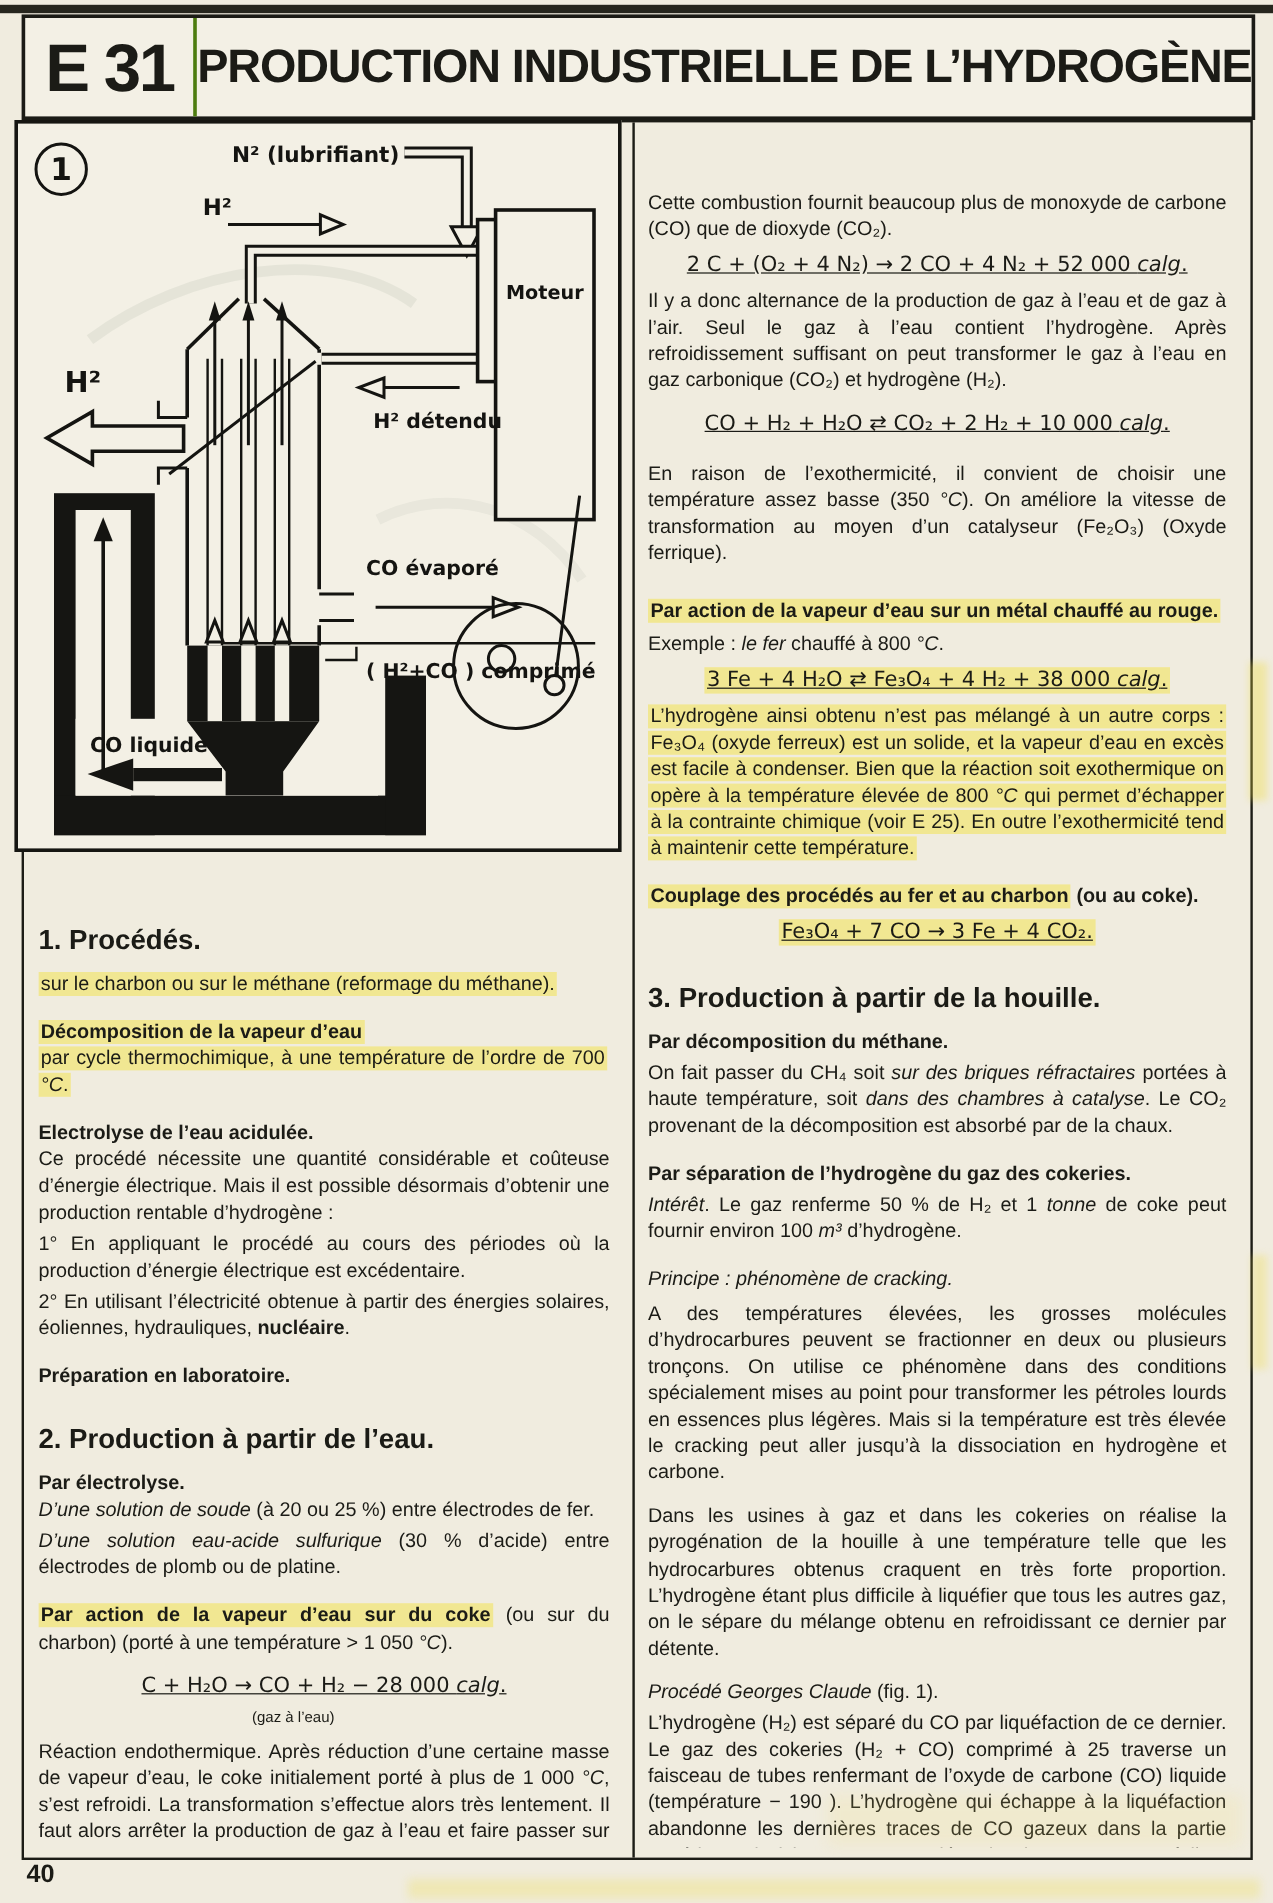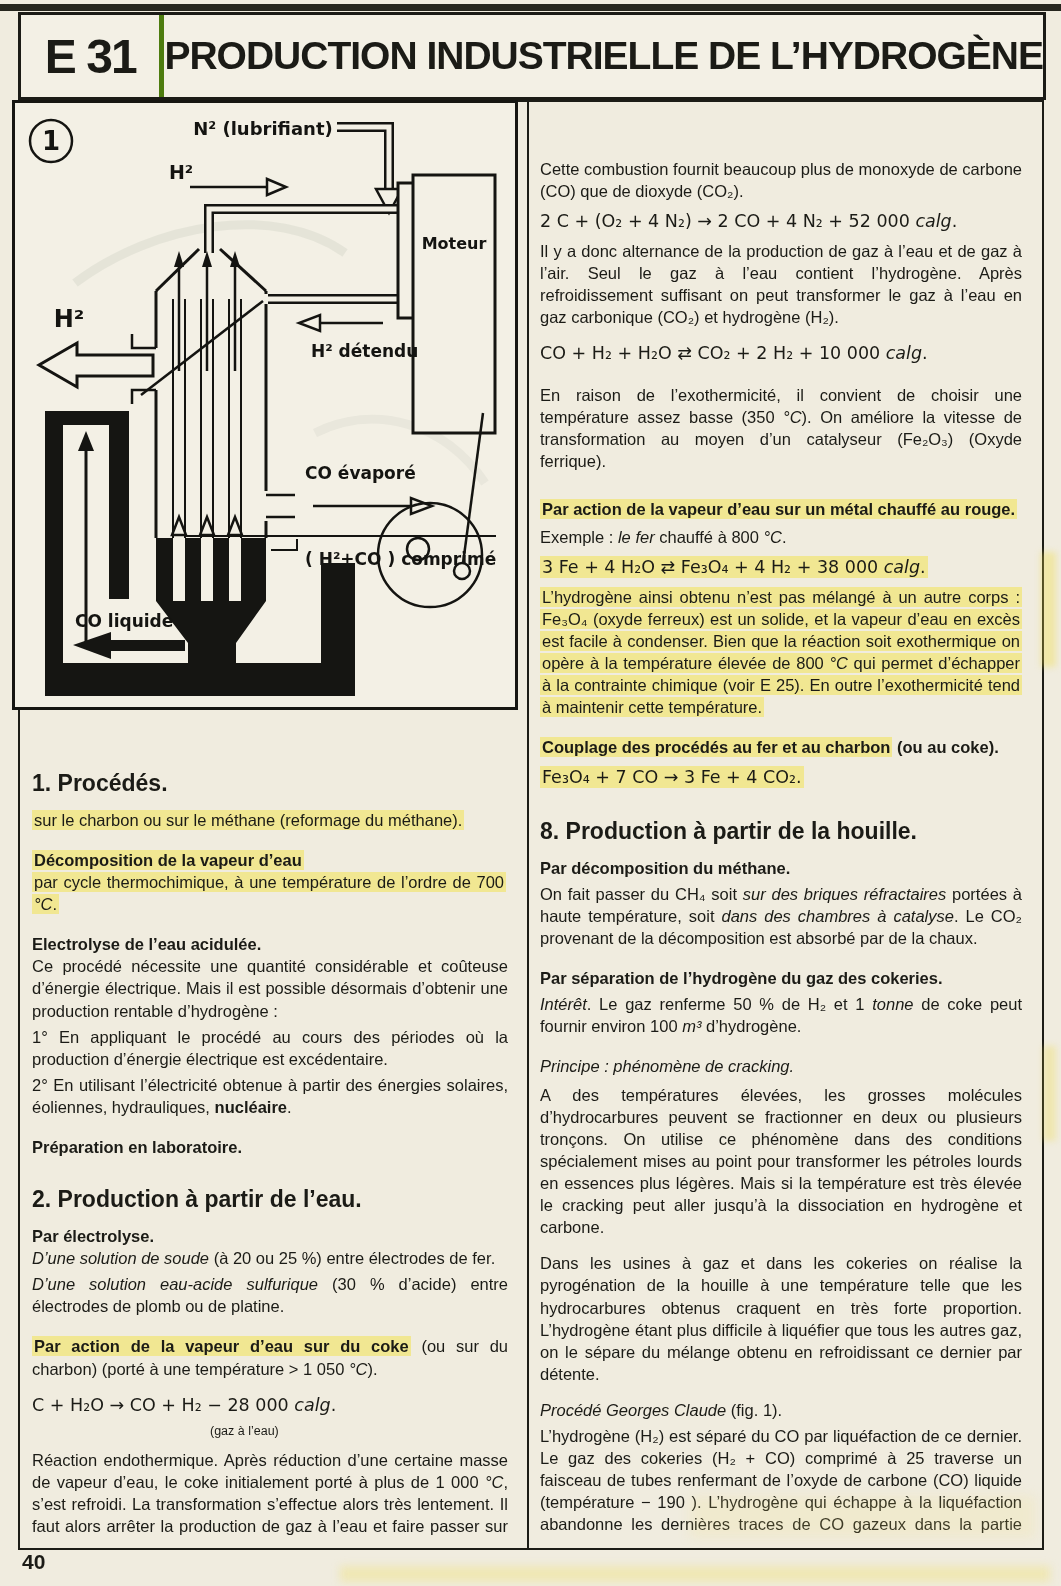--- a/index.html
+++ b/index.html
@@ -10,22 +10,22 @@
     color:#1b1b16;
   }
   .top-band{position:absolute;left:0;top:4px;width:1061px;height:7px;background:#26261e;}
   
   .header{
     position:absolute;left:18px;top:12px;width:1022px;height:82px;
     border:3px solid #1b1b16;background:#f3f0e5;display:flex;align-items:stretch;
   }
   .header .code{
     width:144px;display:flex;align-items:center;justify-content:center;
-    font-size:48px;font-weight:bold;letter-spacing:-2px;
-    border-right:5px solid #4d7c0f;
+    font-size:56px;font-weight:bold;letter-spacing:-2px;
+    border-right:3px solid #4d7c0f;
   }
   .header .title{
     flex:1;display:flex;align-items:center;justify-content:center;
     font-size:39px;font-weight:bold;letter-spacing:-1px;white-space:nowrap;text-align:center;
   }
   
   .frame{
     position:absolute;left:18px;top:100px;width:1022px;height:1446px;
     border:2px solid #1c1c16;
   }
@@ -40,22 +40,22 @@
   .col{position:absolute;font-size:16.5px;line-height:1.34;text-align:justify;overflow:hidden;}
   .col-left{left:32px;top:768px;width:476px;height:772px;}
   .col-right{left:540px;top:158px;width:482px;height:1382px;}
   .sec{font-size:23px;font-weight:bold;text-align:left;margin:0 0 10px 0;}
   .h{font-weight:bold;text-align:left;margin:0;}
   .p{margin:0 0 14px 0;}
   .tight{margin-bottom:4px;}
   .gap-lg{margin-top:26px;}
   .gap-md{margin-top:18px;}
   .eq{
-    font-family:"DejaVu Sans",sans-serif;font-size:17.5px;text-align:left;
-    margin:8px 0 6px 0;white-space:nowrap;
+    font-family:"DejaVu Sans",sans-serif;font-size:17.5px;text-align:center;
+    margin:8px 0 6px 0;white-space:nowrap;text-decoration:underline;
   }
   .eqrow{position:relative;height:18px;margin-bottom:8px;font-size:12.5px;}
   .eqrow span{position:absolute;top:0;}
   .ann-air{left:128px;}
   .ann-gaz{left:248px;}
   .cap-gaz{left:178px;}
   .hl{
     background:rgba(243,228,82,0.55);
     box-decoration-break:clone;-webkit-box-decoration-break:clone;
     padding:1px 2px;
@@ -214,21 +214,21 @@
   <div class="eq">2 C + (O₂ + 4 N₂) → 2 CO + 4 N₂ + 52 000 <i>calg</i>.</div>
   <div class="p">Il y a donc alternance de la production de gaz à l’eau et de gaz à l’air. Seul le gaz à l’eau contient l’hydrogène. Après refroidissement suffisant on peut transformer le gaz à l’eau en gaz carbonique (CO₂) et hydrogène (H₂).</div>
   <div class="eq">CO + H₂ + H₂O ⇄ CO₂ + 2 H₂ + 10 000 <i>calg</i>.</div>
   <div class="p gap-md">En raison de l’exothermicité, il convient de choisir une température assez basse (350 <i>°C</i>). On améliore la vitesse de transformation au moyen d’un catalyseur (Fe₂O₃) (Oxyde ferrique).</div>
   <div class="h gap-lg"><span class="hl"><b>Par action de la vapeur d’eau sur un métal chauffé au rouge.</b></span></div>
   <div class="p tight" style="margin-top:6px">Exemple : <i>le fer</i> chauffé à 800 <i>°C</i>.</div>
   <div class="eq"><span class="hl">3 Fe + 4 H₂O ⇄ Fe₃O₄ + 4 H₂ + 38 000 <i>calg</i>.</span></div>
   <div class="p" style="margin-top:6px"><span class="hl">L’hydrogène ainsi obtenu n’est pas mélangé à un autre corps : Fe₃O₄ (oxyde ferreux) est un solide, et la vapeur d’eau en excès est facile à condenser. Bien que la réaction soit exothermique on opère à la température élevée de 800 <i>°C</i> qui permet d’échapper à la contrainte chimique (voir E 25). En outre l’exothermicité tend à maintenir cette température.</span></div>
   <div class="h gap-md"><span class="hl"><b>Couplage des procédés au fer et au charbon</b></span> (ou au coke).</div>
   <div class="eq"><span class="hl">Fe₃O₄ + 7 CO → 3 Fe + 4 CO₂.</span></div>
-  <div class="sec gap-lg">8. Production à partir de la houille.</div>
+  <div class="sec gap-lg">3. Production à partir de la houille.</div>
   <div class="h">Par décomposition du méthane.</div>
   <div class="p" style="margin-top:4px">On fait passer du CH₄ soit <i>sur des briques réfractaires</i> portées à haute température, soit <i>dans des chambres à catalyse</i>. Le CO₂ provenant de la décomposition est absorbé par de la chaux.</div>
   <div class="h gap-md">Par séparation de l’hydrogène du gaz des cokeries.</div>
   <div class="p" style="margin-top:4px"><i>Intérêt</i>. Le gaz renferme 50 % de H₂ et 1 <i>tonne</i> de coke peut fournir environ 100 <i>m³</i> d’hydrogène.</div>
   <div class="p tight gap-md"><i>Principe : phénomène de cracking.</i></div>
   <div class="p" style="margin-top:6px">A des températures élevées, les grosses molécules d’hydrocarbures peuvent se fractionner en deux ou plusieurs tronçons. On utilise ce phénomène dans des conditions spécialement mises au point pour transformer les pétroles lourds en essences plus légères. Mais si la température est très élevée le cracking peut aller jusqu’à la dissociation en hydrogène et carbone.</div>
   <div class="p">Dans les usines à gaz et dans les cokeries on réalise la pyrogénation de la houille à une température telle que les hydrocarbures obtenus craquent en très forte proportion. L’hydrogène étant plus difficile à liquéfier que tous les autres gaz, on le sépare du mélange obtenu en refroidissant ce dernier par détente.</div>
   <div class="p tight"><i>Procédé Georges Claude</i> (fig. 1).</div>
   <div class="p">L’hydrogène (H₂) est séparé du CO par liquéfaction de ce dernier. Le gaz des cokeries (H₂ + CO) comprimé à 25  traverse un faisceau de tubes renfermant de l’oxyde de carbone (CO) liquide (température − 190 ). L’hydrogène qui échappe à la liquéfaction abandonne les dernières traces de CO gazeux dans la partie supérieure du faisceau et va se détendre dans un moteur où il se refroidit. Les lubrifiants usuels étant gelés à la température de fonctionnement du moteur il faut graisser ce dernier avec de l’azote (N₂).</div>
 </div>

